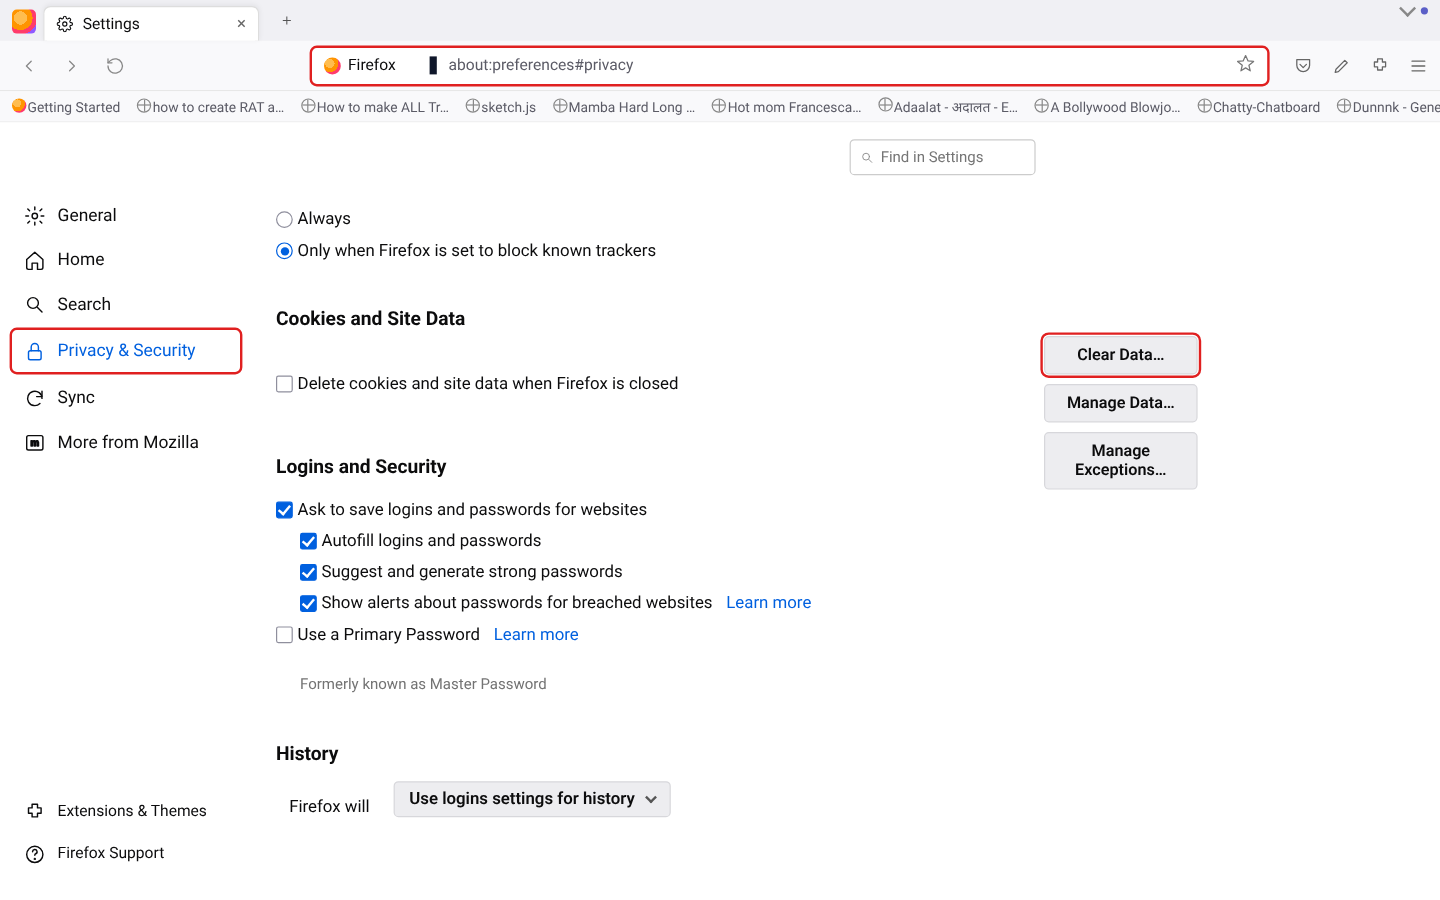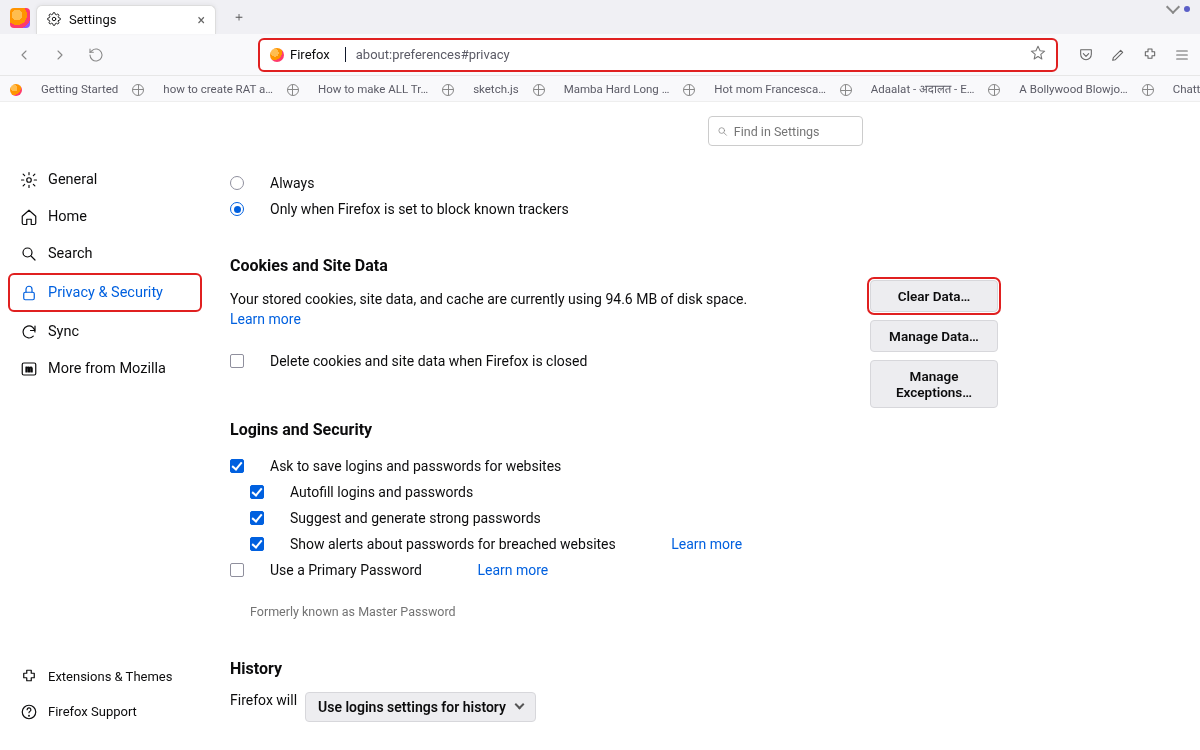--- a/index.html
+++ b/index.html
@@ -1,41 +1,41 @@
 <!DOCTYPE html>
 <html><head>
 <meta charset="utf-8">
 <style>
   * { box-sizing: border-box; margin: 0; padding: 0; font-family: -apple-system, BlinkMacSystemFont, "Segoe UI", Roboto, Helvetica, Arial, sans-serif; }
   body { width: 1200px; height: 750px; background: #f9f9fb; color: #0c0c0d; overflow: hidden; font-size: 13px; }
   
   
   .titlebar { height: 34px; background: #f0f0f4; display: flex; align-items: flex-end; padding-left: 8px; position: relative; }
   .app-icon { width: 20px; height: 20px; margin: 0 6px 6px 2px; border-radius: 4px; background: radial-gradient(circle at 35% 35%, #ffbd4f 0 30%, #ff9400 30% 55%, #ff3b6b 55% 75%, #9059ff 75% 100%); }
-  .tab { display: flex; gap: 8px; background: #fff; border: 1px solid #ddd; border-bottom: none; border-radius: 6px 6px 0 0; padding: 6px 10px; min-width: 180px; position: relative; box-shadow: 0 -1px 4px rgba(0,0,0,.05); }
+  .tab { display: flex; align-items: center; gap: 8px; background: #fff; border: 1px solid #ddd; border-bottom: none; border-radius: 6px 6px 0 0; padding: 6px 10px; min-width: 180px; position: relative; box-shadow: 0 -1px 4px rgba(0,0,0,.05); }
   .tab .gear { width: 14px; height: 14px; }
   .tab .close { margin-left: auto; font-size: 14px; color: #666; cursor: pointer; }
   .newtab { width: 26px; height: 26px; display:flex;align-items:center;justify-content:center;color:#555;margin:0 0 4px 10px; border-radius:4px; }
   .titlebar-right { position:absolute; right:10px; top:6px; display:flex; gap:6px; align-items:center;}
   .chev-down { width:10px;height:10px;border-right:2px solid #888;border-bottom:2px solid #888;transform:rotate(45deg);margin-top:-4px;}
   .dot { width:6px;height:6px;background:#5b5fc7;border-radius:50%; }
 
   .toolbar { height: 42px; background: #f9f9fb; border-bottom: 1px solid #e7e7e7; display:flex; align-items:center; padding: 0 10px; gap:8px; }
   .nav-btn { width:28px;height:28px; display:flex;align-items:center;justify-content:center;color:#888; border-radius:4px;}
   .nav-btn svg{width:16px;height:16px;}
   .urlbar-wrap { flex:0 0 800px; margin-left:140px; height:34px; border:2px solid #e02020; border-radius:6px; background:#fff; display:flex; align-items:center; padding:0 10px; gap:10px; position:relative;}
-  .urlbar-identity { display:flex;align-items:center;gap:6px; padding-right:15px; border-right:1px solid #0f172a;}
+  .urlbar-identity { display:flex;align-items:center;gap:6px; padding-right:28px; border-right:6px solid #0f172a;}
   .ff-small{ width:14px;height:14px;border-radius:50%;background:radial-gradient(circle at 35% 35%,#ffbd4f 0 30%,#ff9400 30% 55%,#ff3b6b 55% 80%,#9059ff 80% 100%);}
   .urlbar-text{ color:#5b5b66; }
   .star { margin-left:auto; color:#777; }
   .toolbar-right { margin-left:auto; display:flex; gap:16px; align-items:center; color:#666;}
   .toolbar-right svg{width:16px;height:16px;}
 
   .bookbar { height: 26px; background:#f9f9fb; border-bottom:1px solid #eee; display:flex; align-items:center; padding:0 10px; gap:14px; overflow:hidden; }
-  .bm { display:flex;align-items:flex-end;gap:19px; color:#5b5b66; font-size:11.5px; white-space:nowrap; cursor:pointer;}
+  .bm { display:flex;align-items:flex-start;gap:1px; color:#5b5b66; font-size:11.5px; white-space:nowrap; cursor:pointer;}
   .bm-icon{ width:12px;height:12px; border:1.3px solid #888;border-radius:50%; position:relative; display:flex;align-items:center;justify-content:center;}
   .bm-icon::before,.bm-icon::after{content:"";position:absolute;background:#888;}
   .bm-icon::before{width:100%;height:1px;}
   .bm-icon::after{width:1px;height:100%;}
   .bm-ff{width:12px;height:12px;border-radius:50%;background:radial-gradient(circle at 35% 35%,#ffbd4f 0 30%,#ff9400 30% 60%,#ff3b6b 60% 100%);}
 
   
   .content { display:flex; height: calc(750px - 34px - 42px - 26px); background:#fff; }
   .sidebar { width: 210px; padding: 60px 0 10px 0; display:flex; flex-direction:column; gap:2px; position:relative;}
   .side-item{ display:flex; align-items:center; gap:12px; padding:9px 14px 9px 38px; font-size:14.5px; color:#0c0c0d; cursor:pointer; position:relative; border-radius:4px; margin:0 10px;}
@@ -44,21 +44,21 @@
   .side-ico { position:absolute; left:10px; width:18px; height:18px; display:flex;align-items:center;justify-content:center;}
   .side-bottom { margin-top:auto; padding-bottom:12px; display:flex;flex-direction:column; gap:2px;}
 
   .main { flex:1; padding: 14px 40px 30px 20px; overflow:auto; position:relative;}
   .find-wrap { display:flex; justify-content:center; margin-bottom:24px; margin-left:180px;}
   .find { width:155px; height:30px; border:1px solid #ccc; border-radius:4px; display:flex;align-items:center; padding:0 8px; gap:6px; color:#888;}
   .find input{ border:none; outline:none; font-size:12.5px; width:100%; color:#333; background:transparent;}
 
   .section { margin-bottom: 30px; max-width: 560px; }
   .section h2 { font-size: 16px; font-weight: 700; margin-bottom: 14px; }
-  .radio-row, .check-row { display:flex; align-items:center; gap:26px; padding: 5px 0; font-size:14px; }
+  .radio-row, .check-row { display:flex; align-items:center; gap:4px; padding: 5px 0; font-size:14px; }
   .radio { width:14px;height:14px;border:1.5px solid #8f8f9d;border-radius:50%; position:relative;}
   .radio.checked{border-color:#0060df;}
   .radio.checked::after{content:"";position:absolute;inset:2.5px;background:#0060df;border-radius:50%;}
   .checkbox { width:14px;height:14px;border:1.5px solid #8f8f9d;border-radius:2px; position:relative;}
   .checkbox.checked{background:#0060df;border-color:#0060df;}
   .checkbox.checked::after{content:"";position:absolute;left:3px;top:0px;width:4px;height:8px;border:solid #fff;border-width:0 2px 2px 0;transform:rotate(40deg);}
   .desc { font-size:14px; color:#0c0c0d; line-height:1.45; }
   .link { color:#0060df; cursor:pointer; }
   .indent { margin-left: 20px; }
 
@@ -282,24 +282,20 @@
         <span>Always</span>
       </label>
       <label class="radio-row">
         <span class="radio checked"></span>
         <span>Only when Firefox is set to block known trackers</span>
       </label>
     </div>
 
     <div class="section row-with-btns">
       <h2>Cookies and Site Data</h2>
-      <p class="desc">
-        <span>Your stored cookies, site data, and cache are currently using 94.6 MB of disk space.</span>&nbsp;&nbsp;
-        <span class="link">Learn more</span>
-      </p>
       <div style="height:18px;"></div>
       <label class="check-row">
         <span class="checkbox"></span>
         <span>Delete cookies and site data when Firefox is closed</span>
       </label>
 
       <div class="right-col" style="top:24px;">
         <div class="btn highlight">Clear Data…</div>
         <div class="btn">Manage Data…</div>
         <div class="btn">Manage Exceptions…</div>
@@ -330,21 +326,21 @@
         <span class="checkbox"></span>
         <span>Use a Primary Password</span>&nbsp;
         <span class="link">Learn more</span>
       </label>
       <div class="caption indent">Formerly known as Master Password</div>
 
     </div>
 
     <div class="section" style="margin-top:40px;">
       <h2>History</h2>
-      <div style="display:flex;align-items:flex-start;gap:8px;font-size:14px;">
+      <div style="display:flex;align-items:flex-end;gap:20px;font-size:14px;margin-left:11px;">
         <span>Firefox will</span>
         <span class="select">
           <span>Use logins settings for history</span>
           <span class="chev-down" style="width:7px;height:7px;border-color:#555;"></span>
         </span>
       </div>
     </div>
 
   </div>
 </div>

